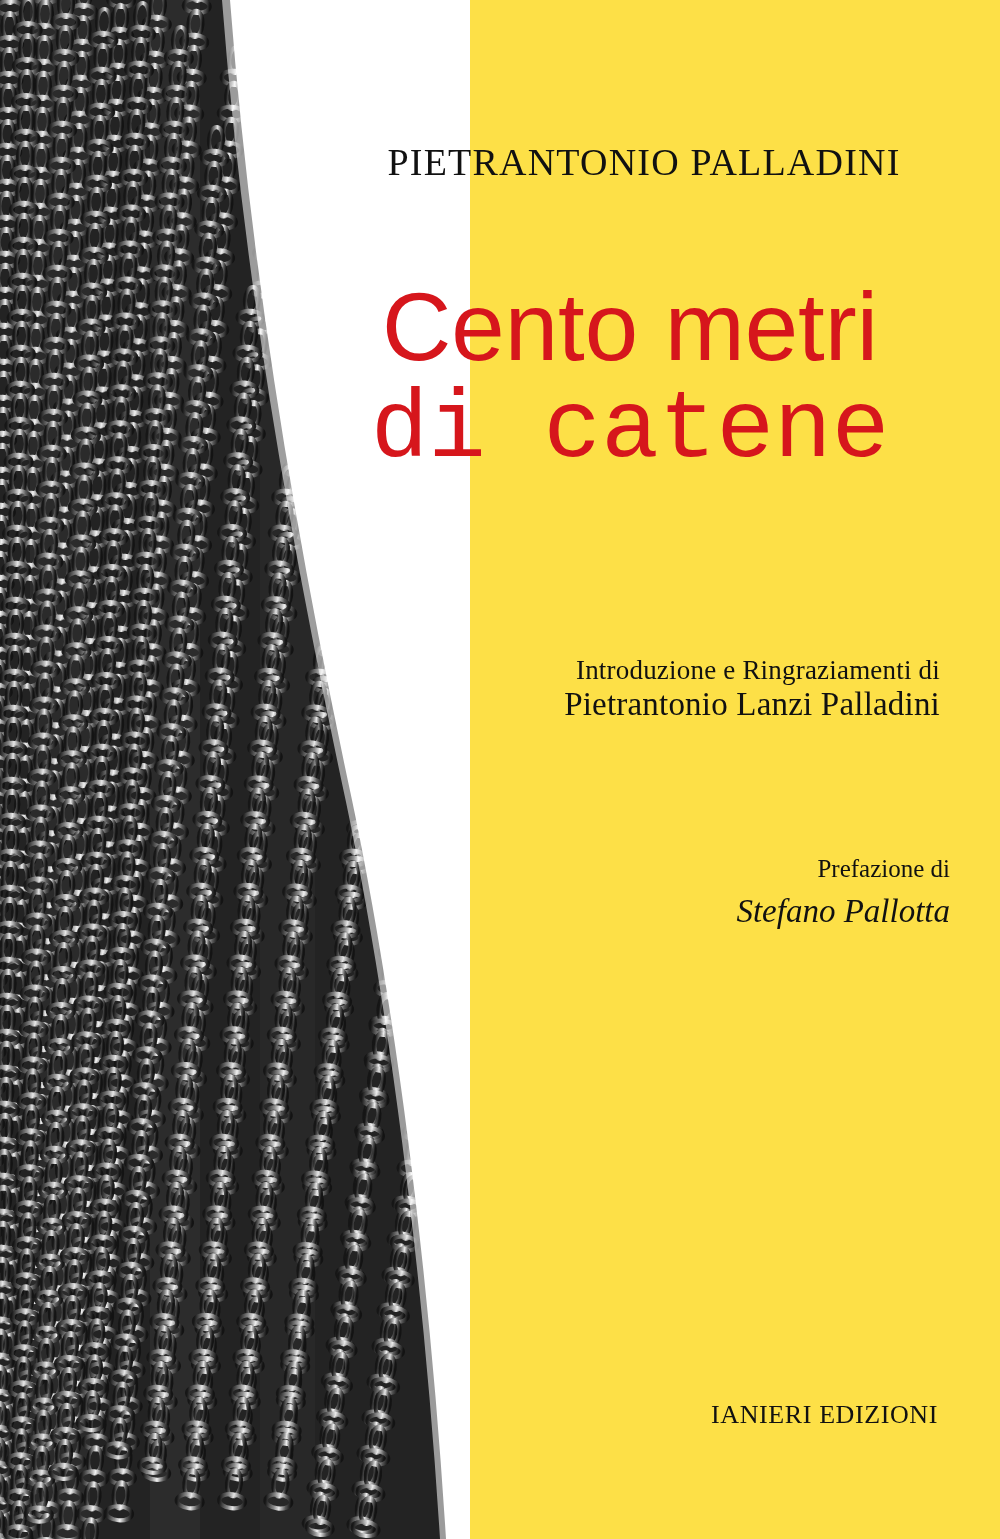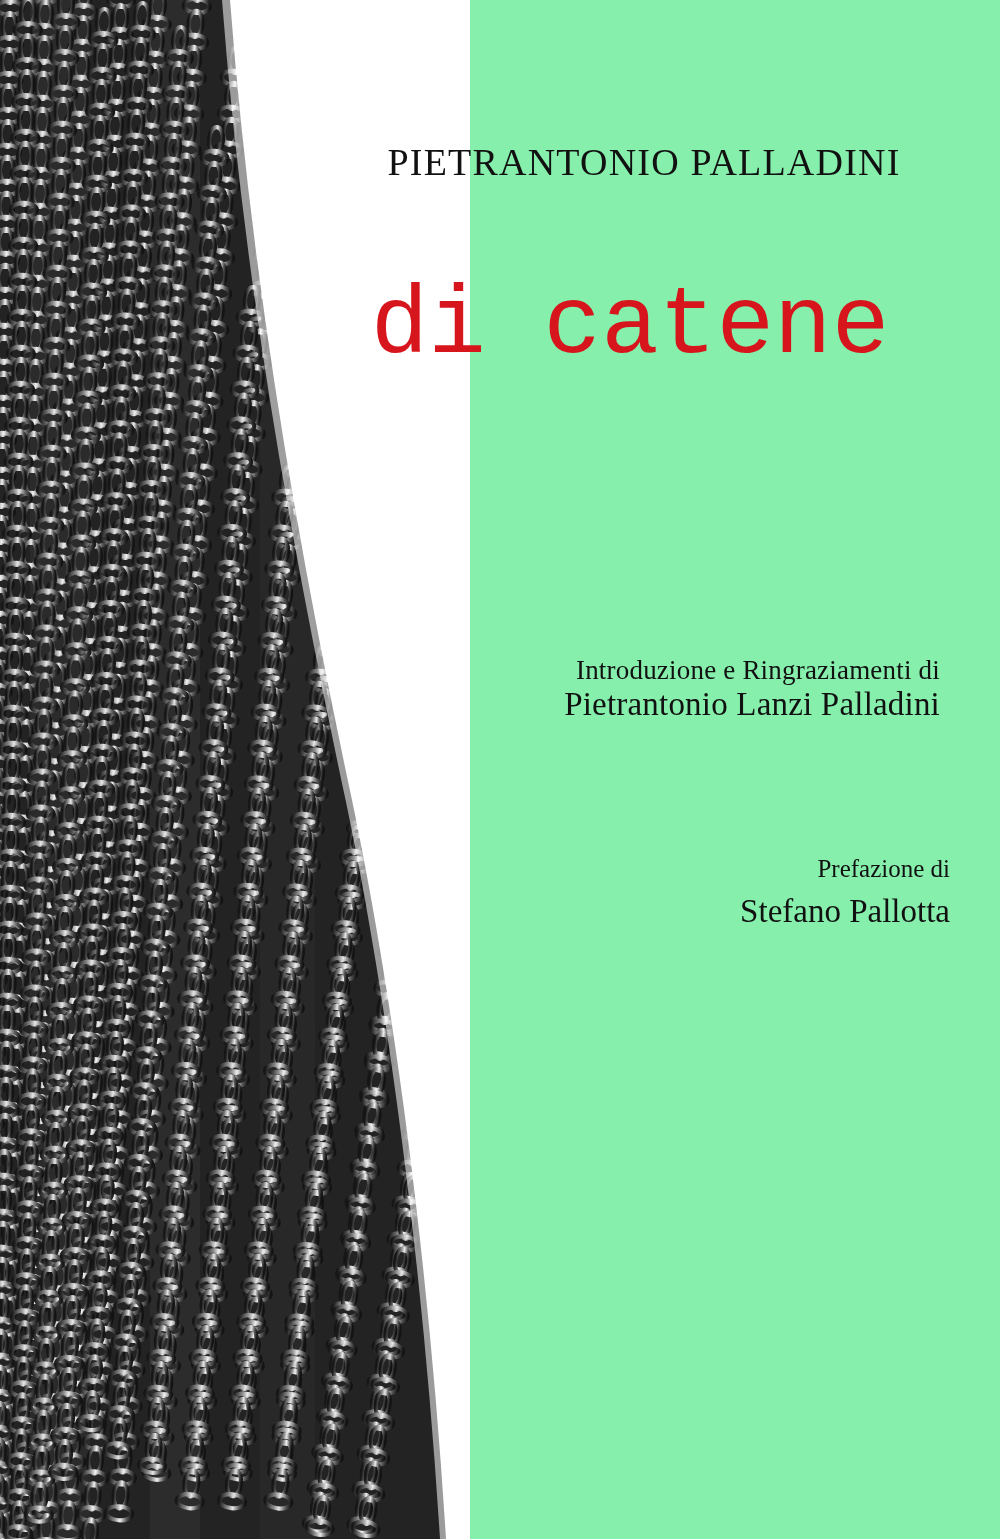--- a/index.html
+++ b/index.html
@@ -4,21 +4,21 @@
 <style>
   html, body {
     margin: 0;
     padding: 0;
     background: #ffffff;
   }
   .cover {
     position: relative;
     width: 1000px;
     height: 1539px;
-    background: #86efac;
+    background: #fde047;
     overflow: hidden;
     font-family: "Liberation Serif", serif;
   }
 
   
   .art {
     position: absolute;
     left: 0;
     top: 0;
     width: 470px;
@@ -92,20 +92,21 @@
     color: #111111;
   }
   .preface .pref-label {
     display: block;
     font-size: 25px;
   }
   .preface .pref-name {
     display: block;
     font-size: 33px;
     margin-top: 10px;
+    font-style: italic;
   }
 
   .publisher {
     position: absolute;
     top: 1400px;
     left: 0;
     width: 608px;
     text-align: right;
     font-size: 26px;
     letter-spacing: 0.6px;
@@ -1070,27 +1071,29 @@
       <path d="M230,0 C250,260 292,520 352,800 C396,1010 430,1280 446,1539 L470,1539 L470,0 Z" fill="#ffffff"></path>
       <path d="M222,0 C242,262 286,522 346,802 C390,1012 424,1282 440,1539 L452,1539 C436,1280 402,1010 360,800 C300,520 258,260 240,0 Z" fill="#ffffff" opacity="0.55"></path>
     </svg>
   </div>
 
   <div class="textcol">
 
     <div class="author">PIETRANTONIO PALLADINI</div>
 
     <div class="title" style="color: rgb(214, 22, 28);">
+      <span>Cento metri</span>
       <span class="line2">di catene</span>
     </div>
 
     <div class="intro">
       <span class="intro-label">Introduzione e Ringraziamenti di</span>
       <span class="intro-name">Pietrantonio Lanzi Palladini</span>
     </div>
 
     <div class="preface">
       <span class="pref-label">Prefazione di</span>
       <span class="pref-name">Stefano Pallotta</span>
     </div>
 
+    <div class="publisher">IANIERI EDIZIONI</div>
   </div>
 </div>
 
 </body></html>

